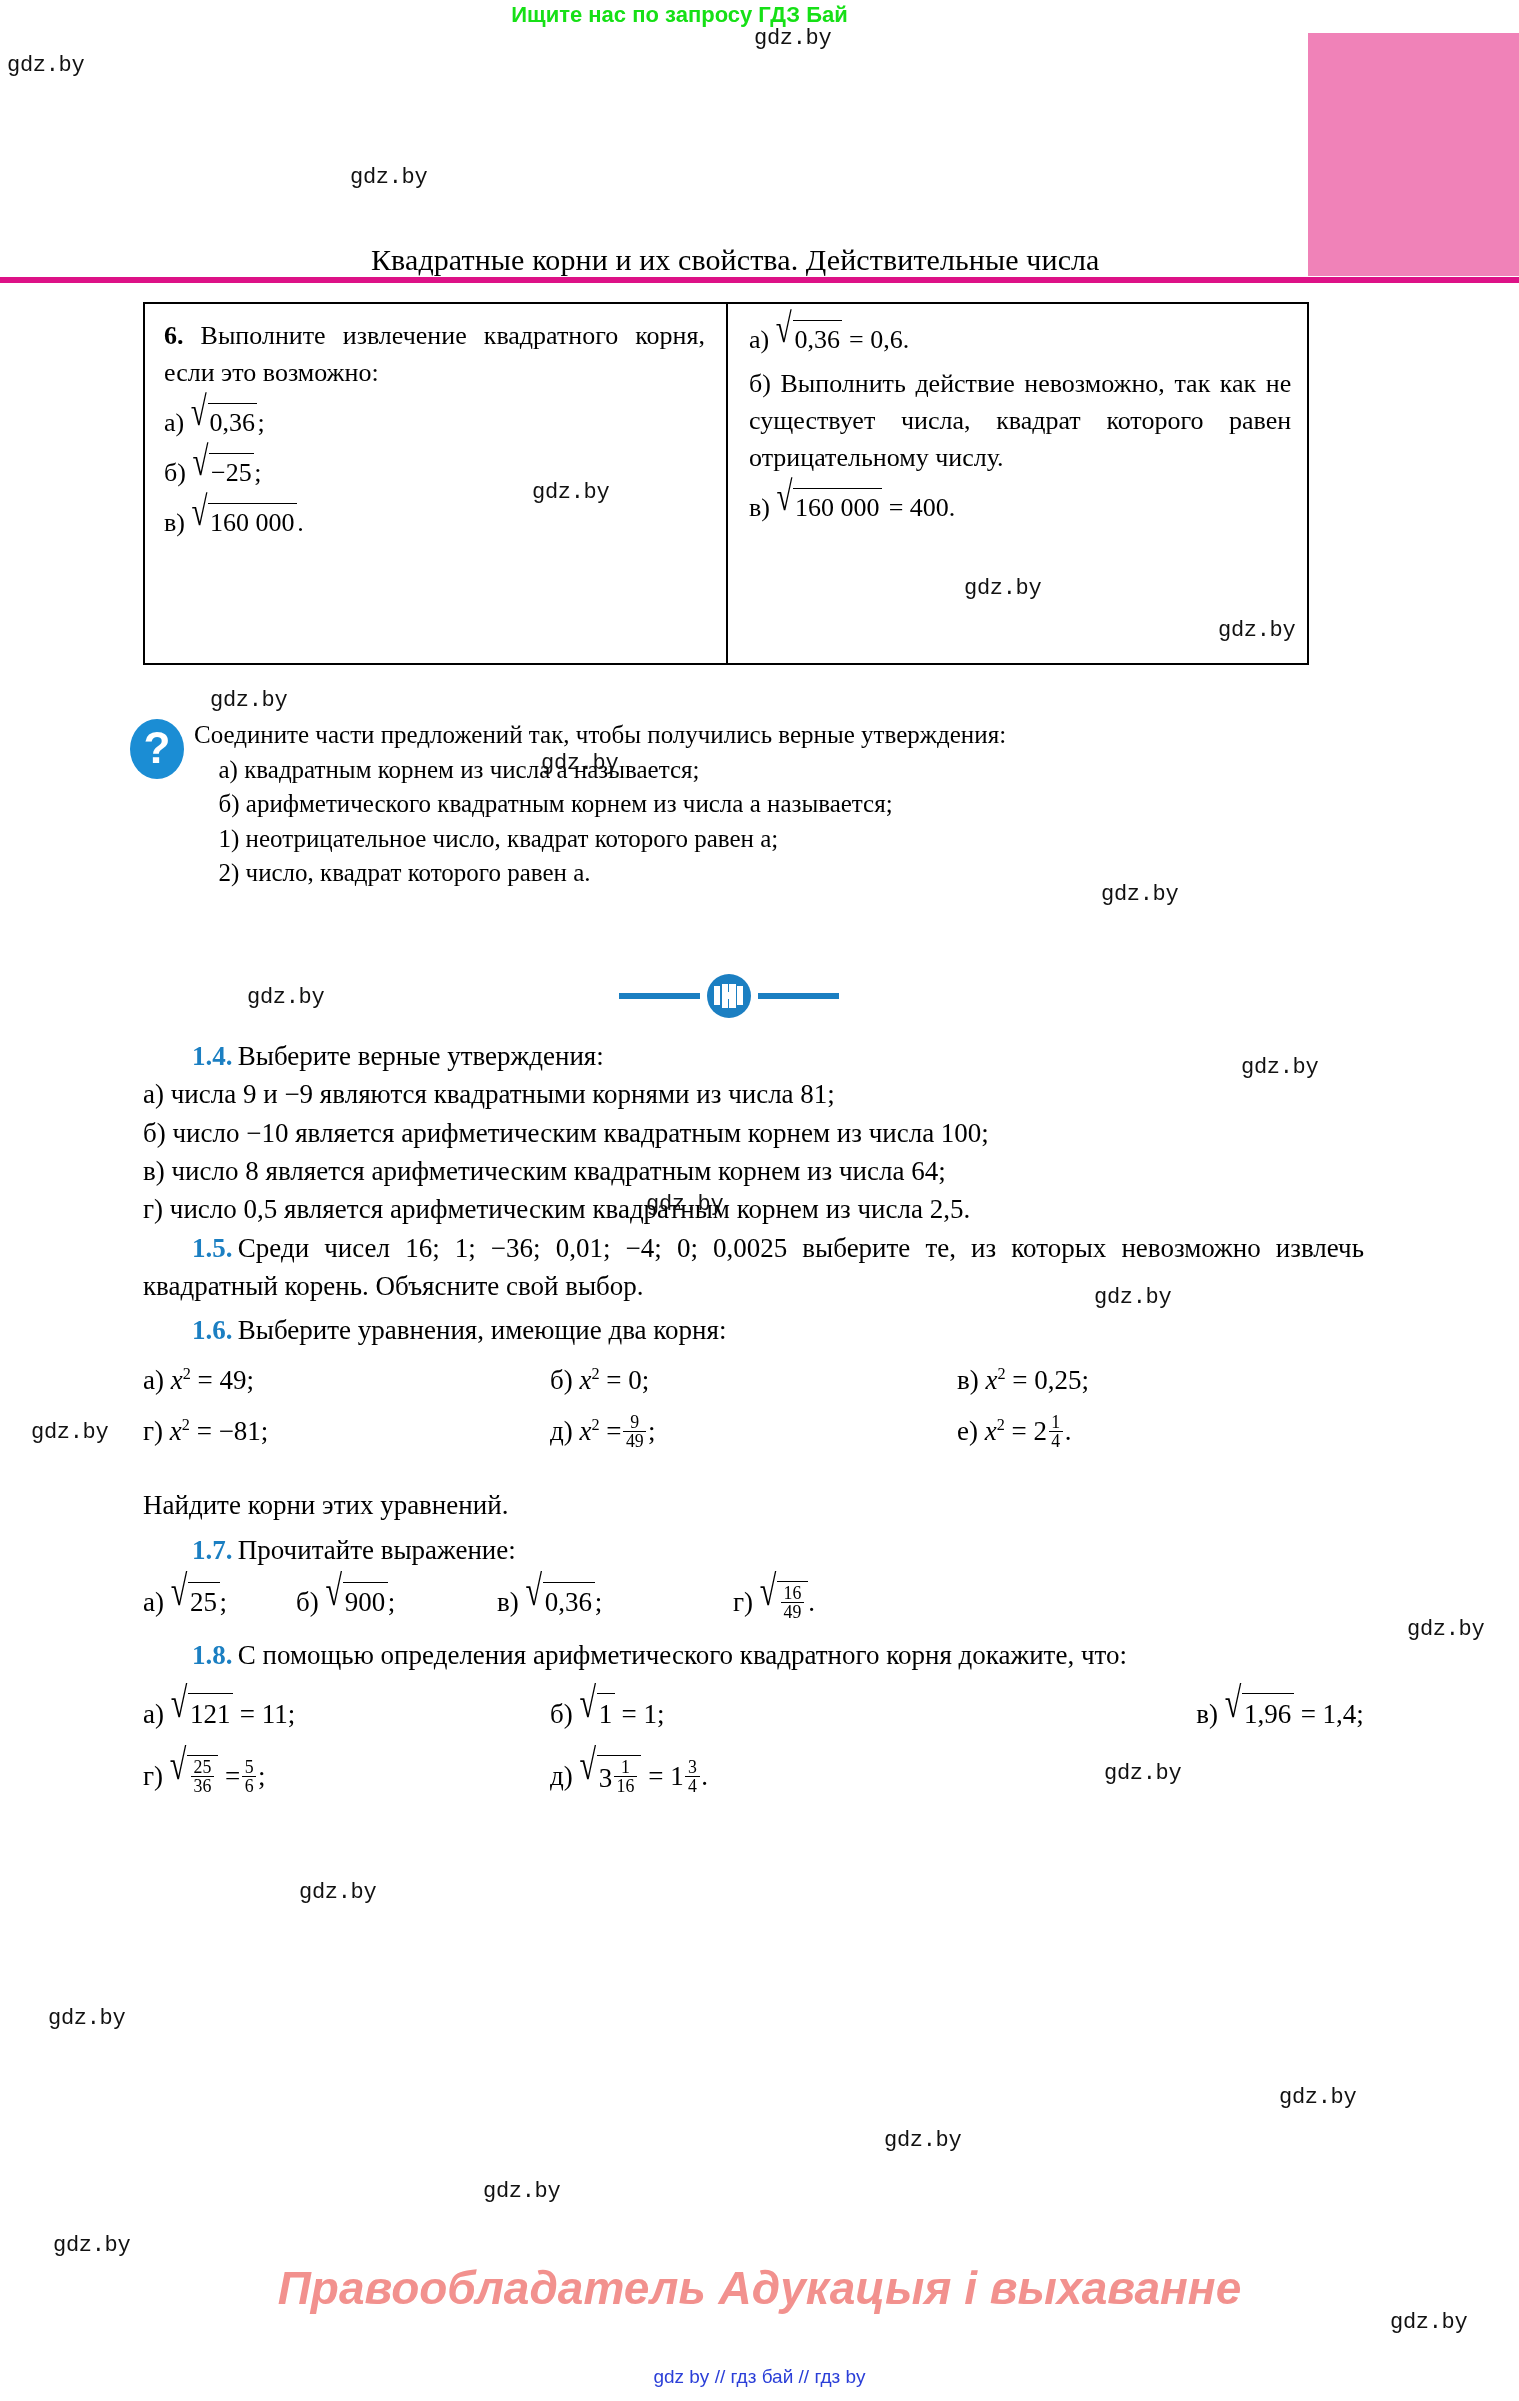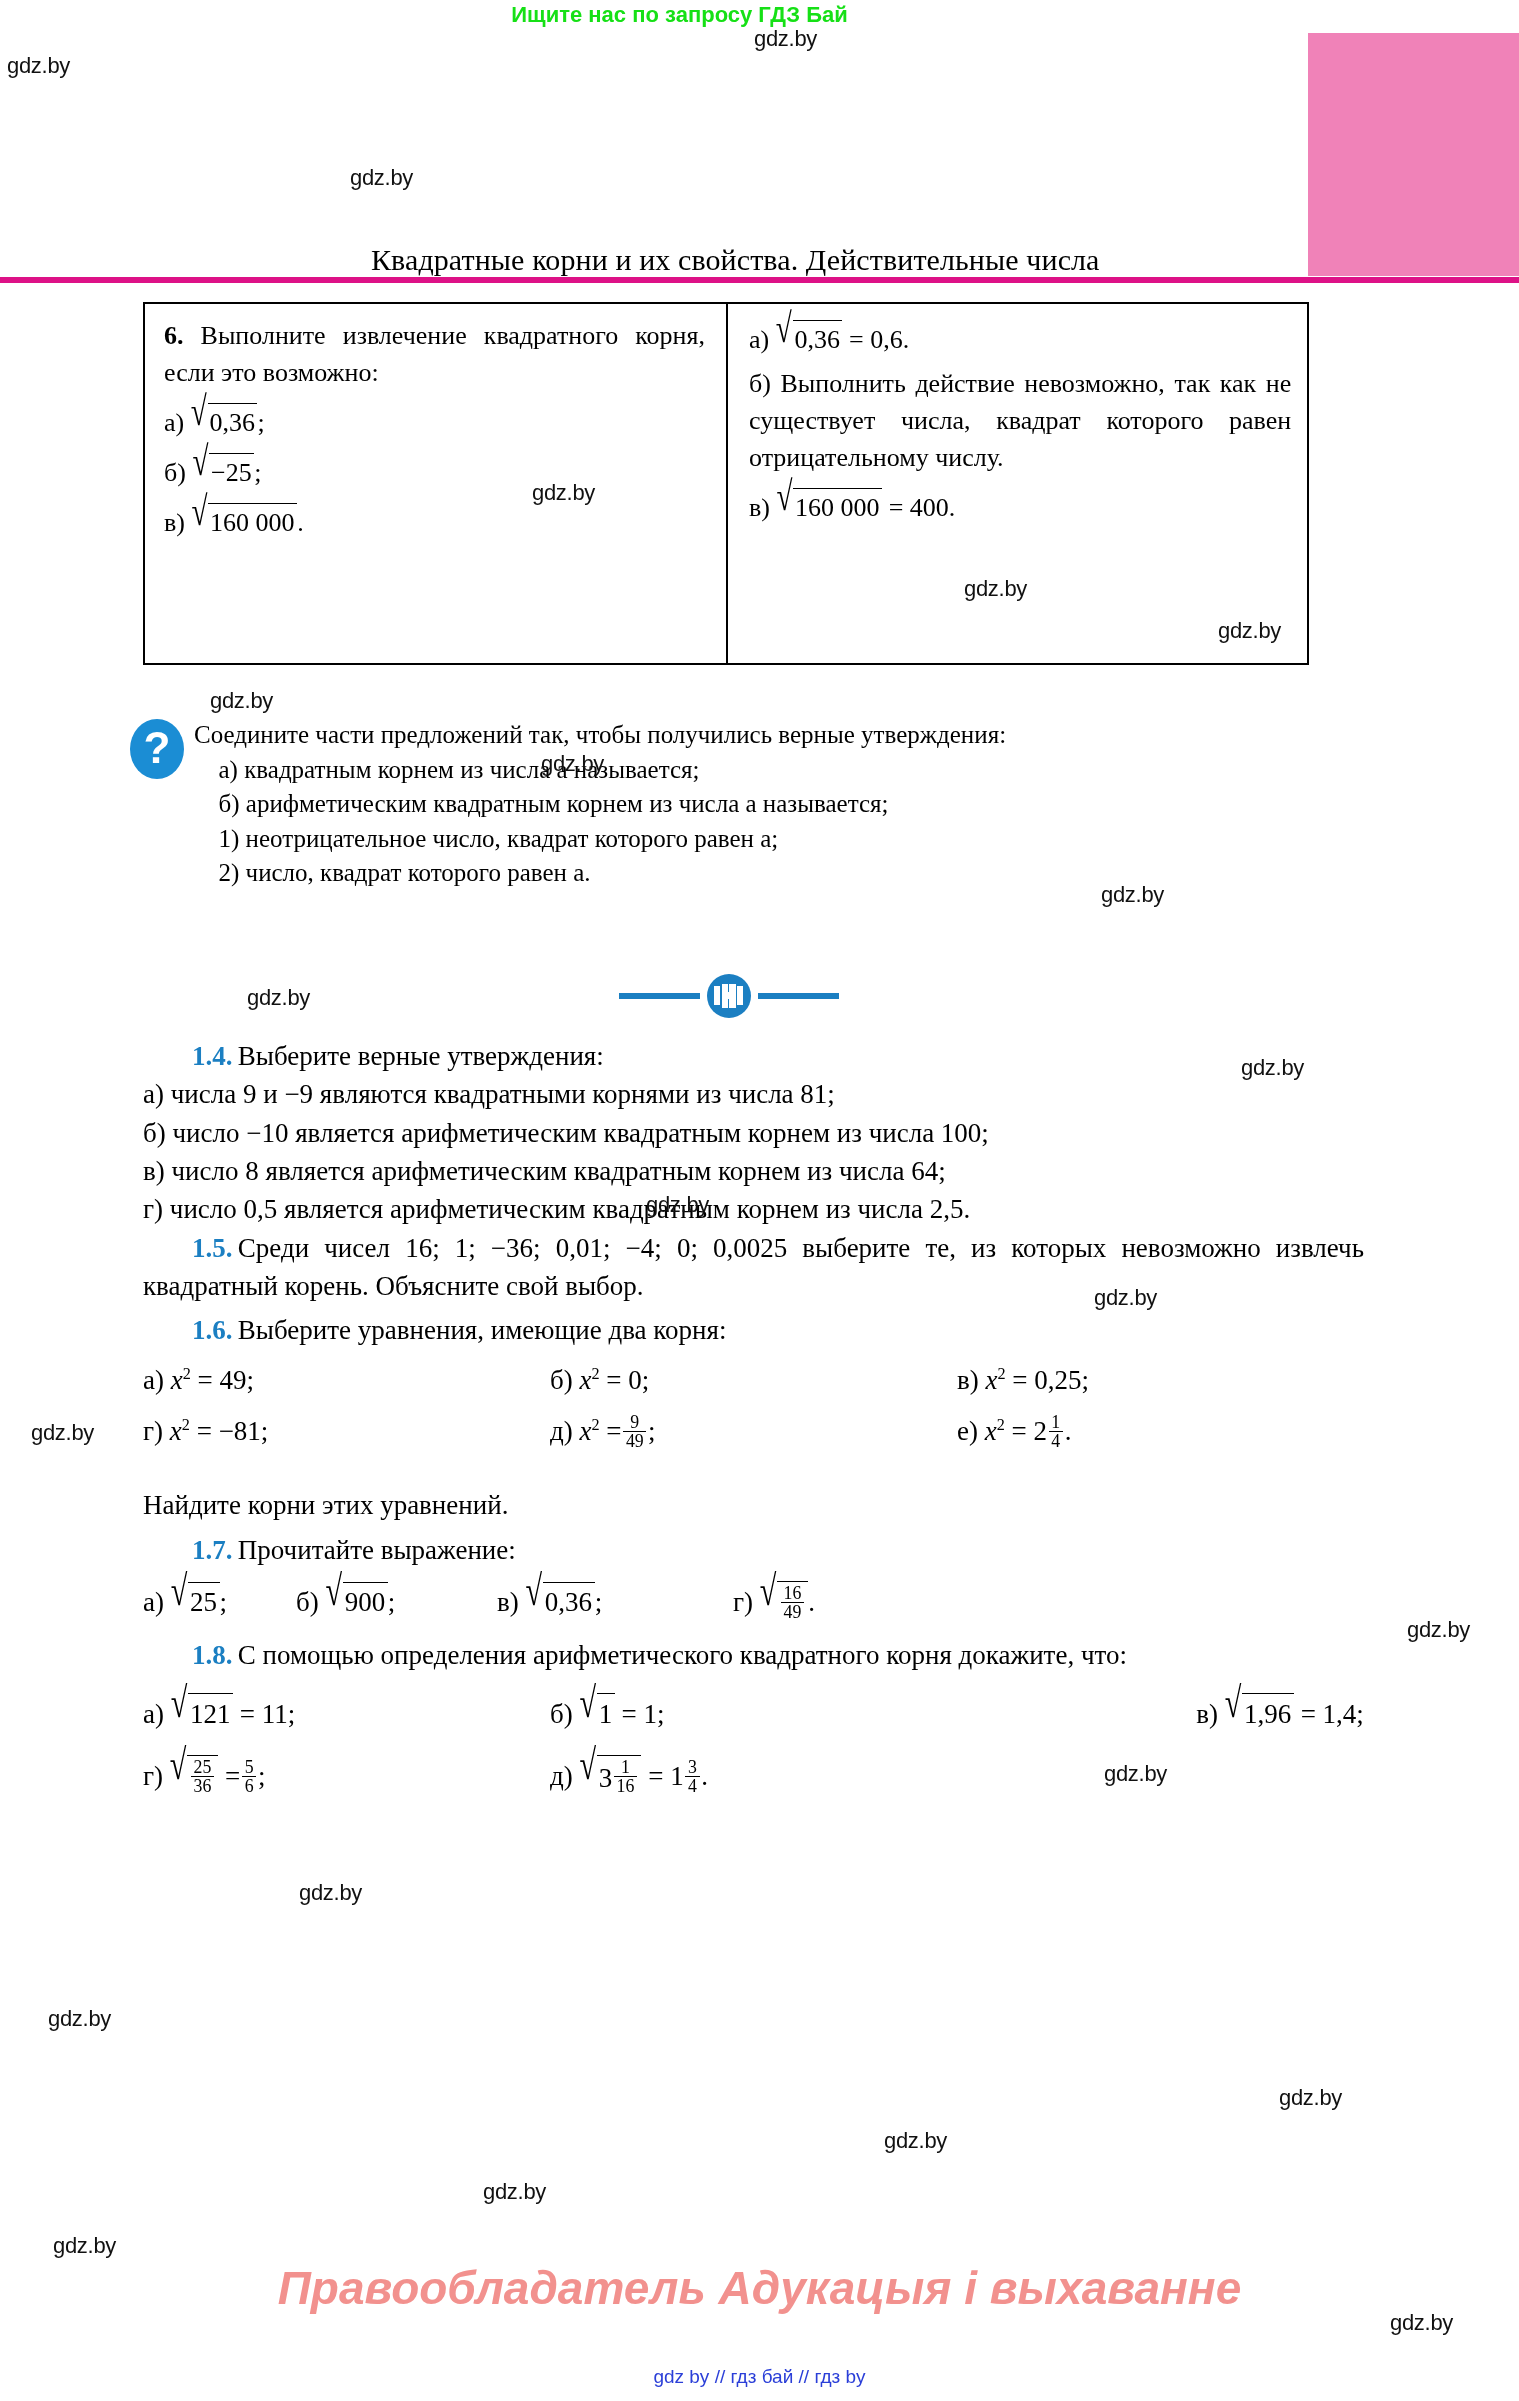--- a/index.html
+++ b/index.html
@@ -12,21 +12,21 @@
     height: 2401px;
     position: relative;
     font-family: "Liberation Serif", "DejaVu Serif", serif;
     color: #000000;
     overflow: hidden;
   }
 
   
   .wm {
     position: absolute;
-    font-family: Liberation Sans, sans-serif;
+    font-family: Liberation Mono, monospace;
     font-size: 22px;
     color: #111111;
     white-space: nowrap;
     letter-spacing: -0.3px;
     z-index: 40;
     pointer-events: none;
   }
 
   
   .top-banner {
@@ -327,21 +327,21 @@
       <span class="rad"><span class="sign">√</span><span class="body">160 000</span></span>
       <span>= 400.</span>
     </p>
   </div>
 </div>
 
 <div class="q-icon">?</div>
 <div class="q-body">
   <p class="q-lead">Соедините части предложений так, чтобы получились верные утверждения:</p>
   <p class="q-item">а) квадратным корнем из числа a называется;</p>
-  <p class="q-item">б) арифметическим квадратным корнем из числа a называется;</p>
+  <p class="q-item">б) арифметического квадратным корнем из числа a называется;</p>
   <p class="q-item">1) неотрицательное число, квадрат которого равен a;</p>
   <p class="q-item">2) число, квадрат которого равен a.</p>
 </div>
 
 <div class="divider">
   <div class="bar"></div>
   <div class="dumb-circle">
     <div class="plate l1"></div>
     <div class="plate l2"></div>
     <div class="barb"></div>

